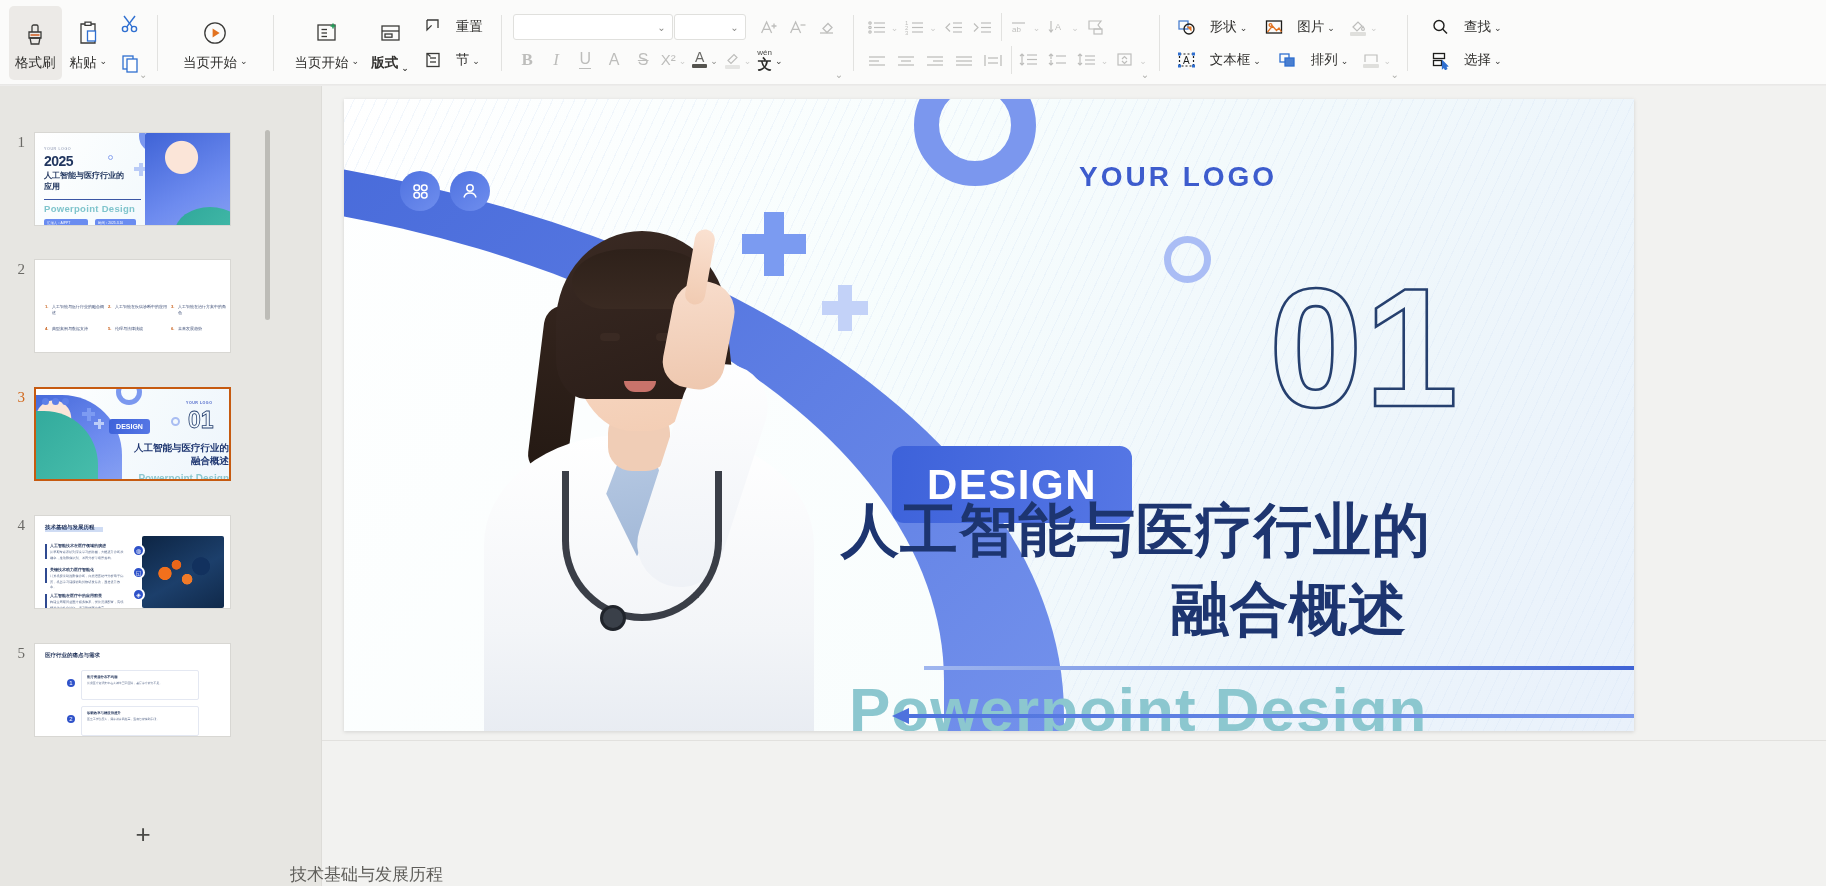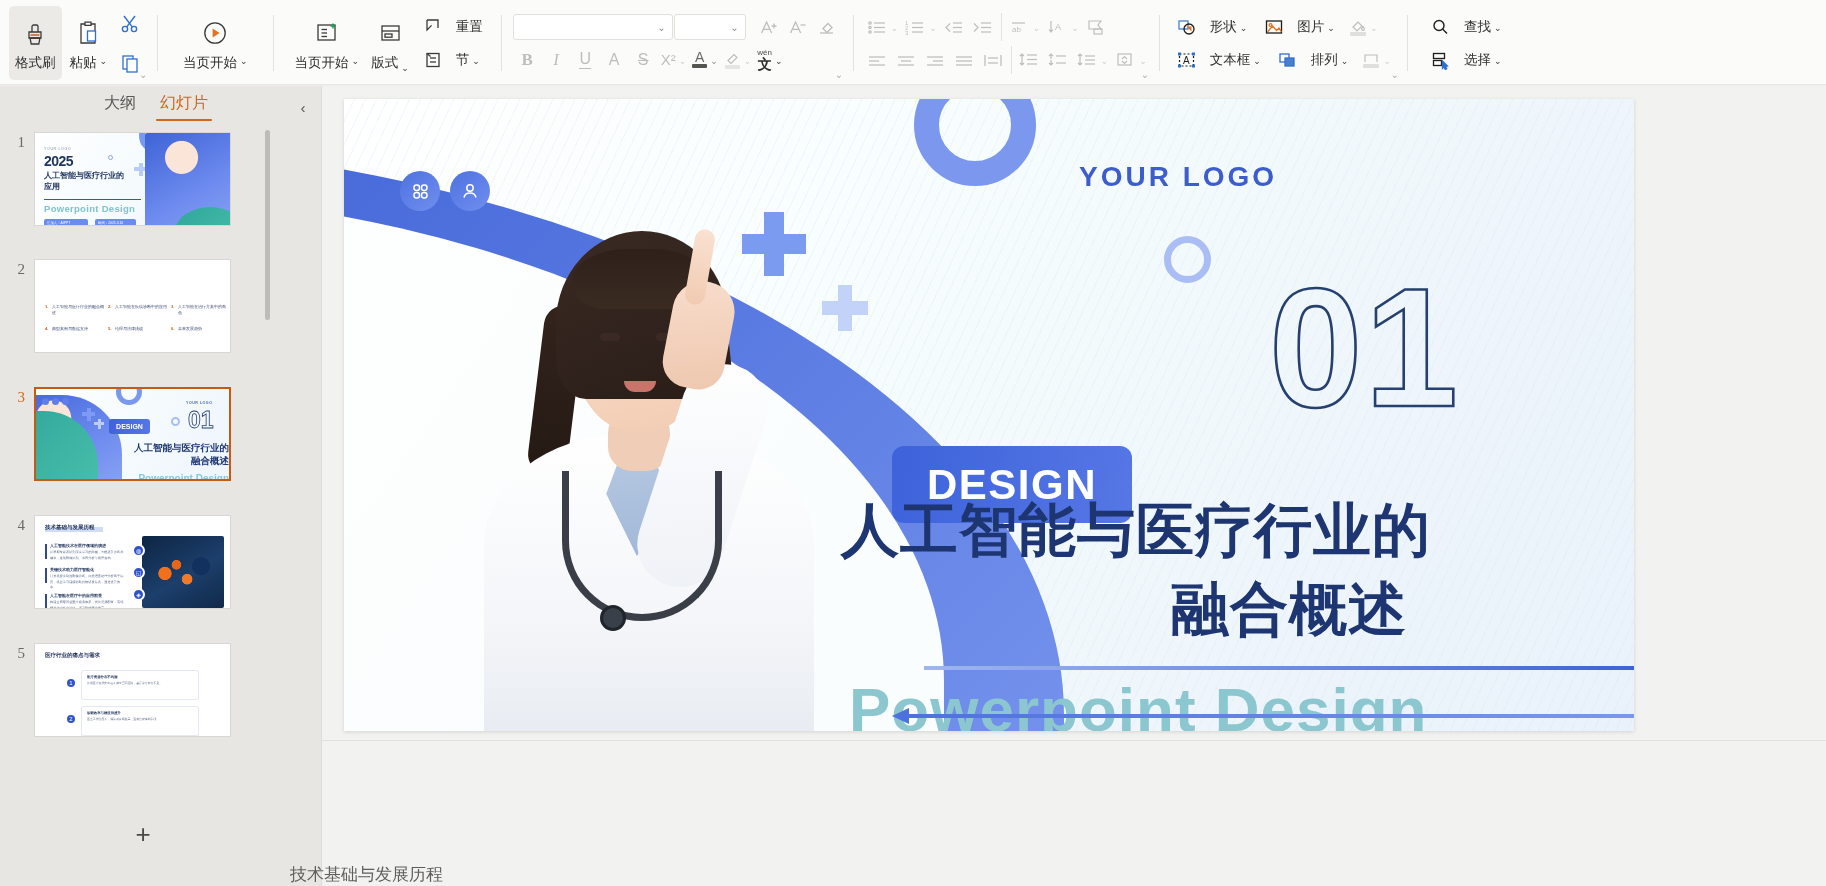--- a/index.html
+++ b/index.html
@@ -475,21 +475,21 @@
     </div>
 
     <div class="bigbtn">
       <div class="ico">
         <svg width="28" height="28" viewBox="0 0 28 28" fill="none" stroke="#3a3a38" stroke-width="1.3">
           <rect x="6" y="7" width="17" height="14"></rect>
             <line x1="6" y1="12" x2="23" y2="12"></line>
           <rect x="9" y="15" width="7" height="3.2"></rect>
         </svg>
       </div>
-      <div style="display:flex;align-items:flex-end;">
+      <div style="display:flex;align-items:flex-end;font-weight:bold;">
         <span class="lbl">版式</span>
         <span class="caret dark">⌄</span>
       </div>
     </div>
 
     <div class="rb-rows" style="margin-left:4px;">
       <div class="rb-row">
         <div class="smbtn">
           <span>
             <svg width="22" height="22" viewBox="0 0 22 22" fill="none" stroke="#3a3a38" stroke-width="1.3">
@@ -883,31 +883,20 @@
           <span class="lbl">选择</span>
           <span class="caret dark">⌄</span>
         </div>
       </div>
     </div>
   </div>
 </div>
 
 <div id="leftpane">
 
-  <div id="pane-tabs">
-    <div class="pane-tab">
-      <span>大纲</span>
-    </div>
-    <div class="pane-tab active">
-      <span>幻灯片</span>
-    </div>
-    <div id="collapse-btn">
-      <span>‹</span>
-    </div>
-  </div>
 
   <div id="thumbs">
 
     <div class="thumb-row" style="top:6px;">
       <div class="thumb-num">1</div>
       <div class="thumb-box">
         <div class="mini">
           <div class="mini-bgA"></div>
           <div class="mini-ring" style="left:104px;top:-14px;width:34px;height:34px;border-width:6px;"></div>
           <div class="mini-dot" style="left:73px;top:22px;width:5px;height:5px;border:1px solid #8ba4ef;"></div>

